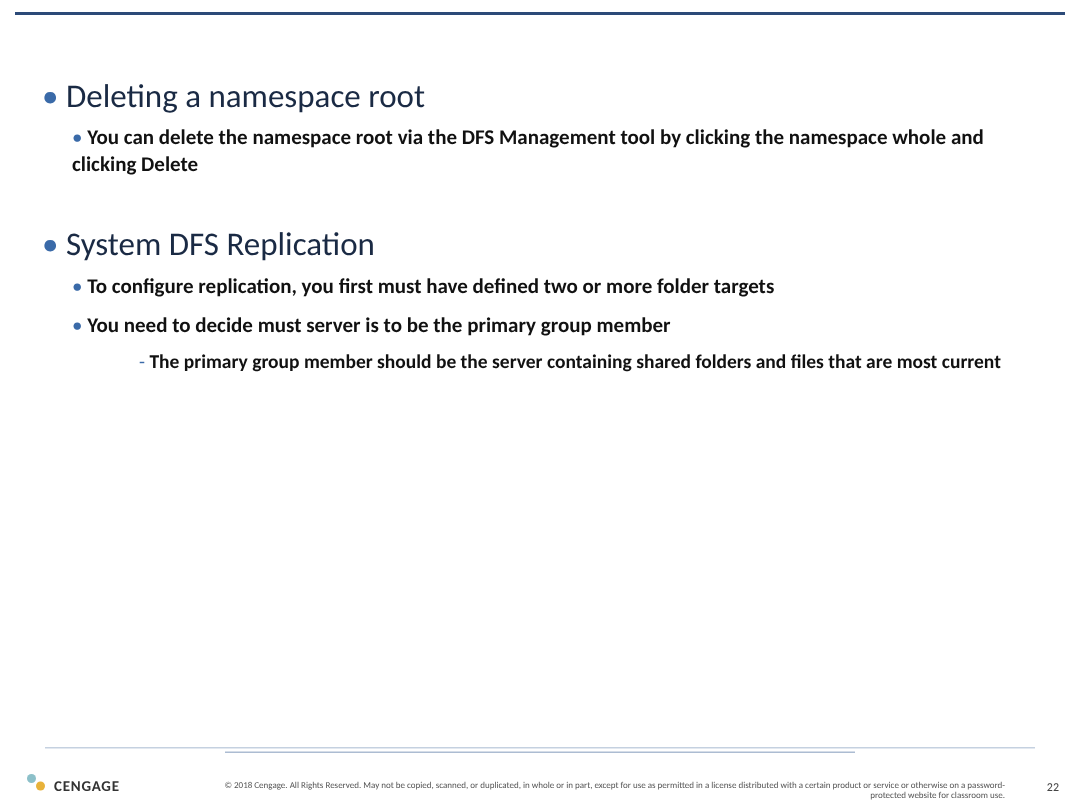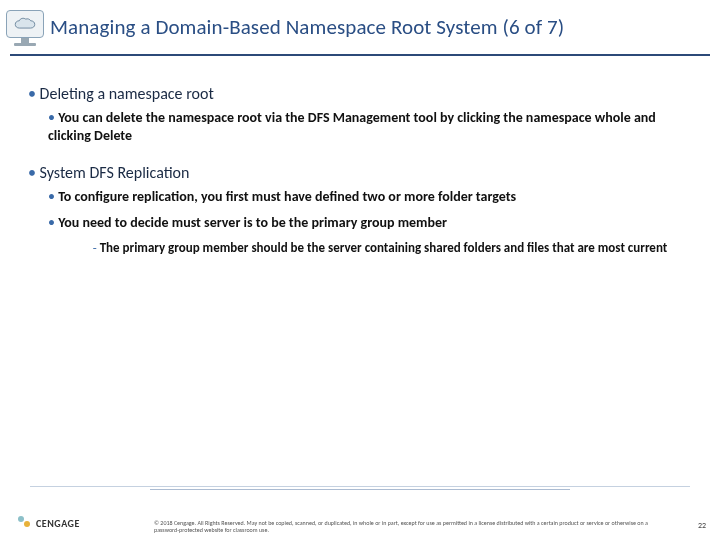--- a/index.html
+++ b/index.html
@@ -14,59 +14,45 @@
   .cloud-svg { width: 26px; height: 16px; }
   .monitor-stand { width: 38px; text-align: center; }
   .monitor-stand .neck { width: 8px; height: 5px; background: #99a8b3; margin: 0 auto; }
   .monitor-stand .base { width: 22px; height: 3px; background: #99a8b3; margin: 0 auto; border-radius: 1px; }
   .title {
     font-size: 21px; color: #2a4e84; font-weight: 400; padding-top: 4px; letter-spacing: .1px;
   }
   .title-underline { height: 1.5px; background: #2c4a78; margin: 8px 10px 0 10px; }
 
   .body { padding: 28px 28px 0 28px; }
-  .b1 { font-size: 16px; color: #1a2a44; margin-bottom: 6px; }
+  .b1 { font-size: 22px; color: #1a2a44; margin-bottom: 6px; margin-top: 12px; }
   .b1::before { content: "• "; color: #3a6aa8; }
   .b2 { font-size: 14px; font-weight: 600; color: #111; margin: 0 0 8px 20px; line-height: 1.3; }
   .b2::before { content: "• "; color: #3a6aa8; font-weight: 400; }
   .b3 { font-size: 13px; font-weight: 600; color: #111; margin: 2px 0 8px 40px; line-height: 1.3; text-align: center; }
   .b3::before { content: "- "; color: #3a6aa8; font-weight: 400; }
   .section-gap { height: 10px; }
 
-  .footer { position: absolute; bottom: 0; left: 0; width: 100%; height: 54px; }
+  .footer { position: absolute; bottom: 0; left: 0; width: 100%; height: 42px; }
   .footer-line-pair { position: absolute; left: 30px; right: 30px; top: 0; height: 2px; }
   .footer-line-pair .line1 { position: absolute; left: 0; right: 0; top: 0; height: 1px; background: #5a7aa6; opacity: .35; }
   .footer-line-pair .line2 { position: absolute; left: 120px; right: 120px; top: 3px; height: 1px; background: #5a7aa6; opacity: .5; }
   .footer-logo { position: absolute; left: 18px; bottom: 10px; display: flex; align-items: center; gap: 4px; }
   .footer-logo .mark { width: 14px; height: 14px; position: relative; }
   .footer-logo .mark::before { content: ""; position: absolute; width: 6px; height: 6px; border-radius: 50%; background: #8cc0c9; left: 0; top: 0; }
   .footer-logo .mark::after { content: ""; position: absolute; width: 6px; height: 6px; border-radius: 50%; background: #e8b23a; left: 6px; top: 5px; }
   .footer-logo .brand { font-size: 10px; letter-spacing: .5px; color: #333; font-weight: 600; }
-  .footer-copy { position: absolute; left: 154px; right: 50px; bottom: 6px; font-size: 6px; color: #555; text-align: left; line-height: 1.2; }
+  .footer-copy { position: absolute; left: 138px; right: 50px; bottom: 6px; font-size: 6px; color: #555; text-align: right; line-height: 1.2; }
   .footer-pagenum { position: absolute; right: 14px; bottom: 10px; font-size: 8px; color: #444; }
 </style>
 </head>
 <body>
 
 <div class="slide">
 
-  <div class="header">
-    <div class="icon-block">
-      <div class="icon-cloud-box">
-        <svg class="cloud-svg" viewBox="0 0 32 18">
-          <path d="M9 14c-3 0-5-2-5-4.5S6 5 9 5c1-3 5-4 8-2 2-1 5 0 6 2 3 0 5 2 5 4.5S26 14 23 14H9z" fill="#d9e4ec" stroke="#5b7790" stroke-width="1"></path>
-        </svg>
-      </div>
-      <div class="monitor-stand">
-        <div class="neck"></div>
-          <div class="base"></div>
-      </div>
-    </div>
-    <div class="title">Managing a Domain-Based Namespace Root System (6 of 7)</div>
-  </div>
   <div class="title-underline"></div>
 
   <div class="body">
     <div class="b1">Deleting a namespace root</div>
     <div class="b2">You can delete the namespace root via the DFS Management tool by clicking the namespace whole and clicking Delete</div>
 
     <div class="section-gap"></div>
 
     <div class="b1">System DFS Replication</div>
     <div class="b2">To configure replication, you first must have defined two or more folder targets</div>

